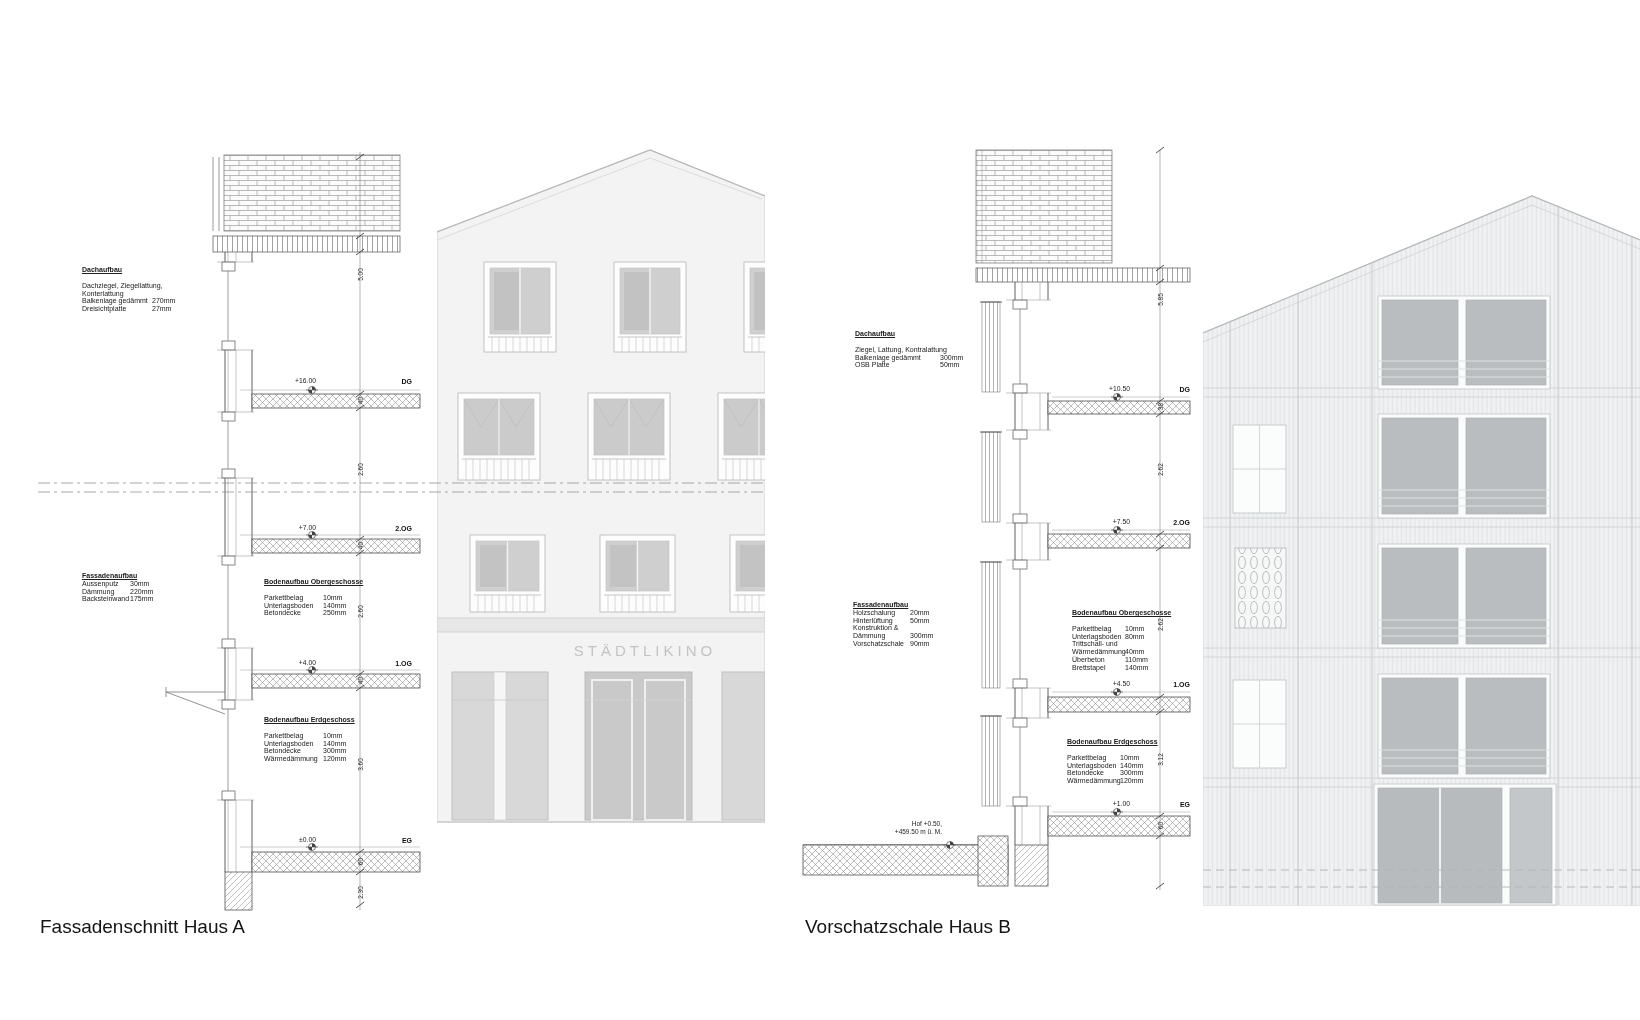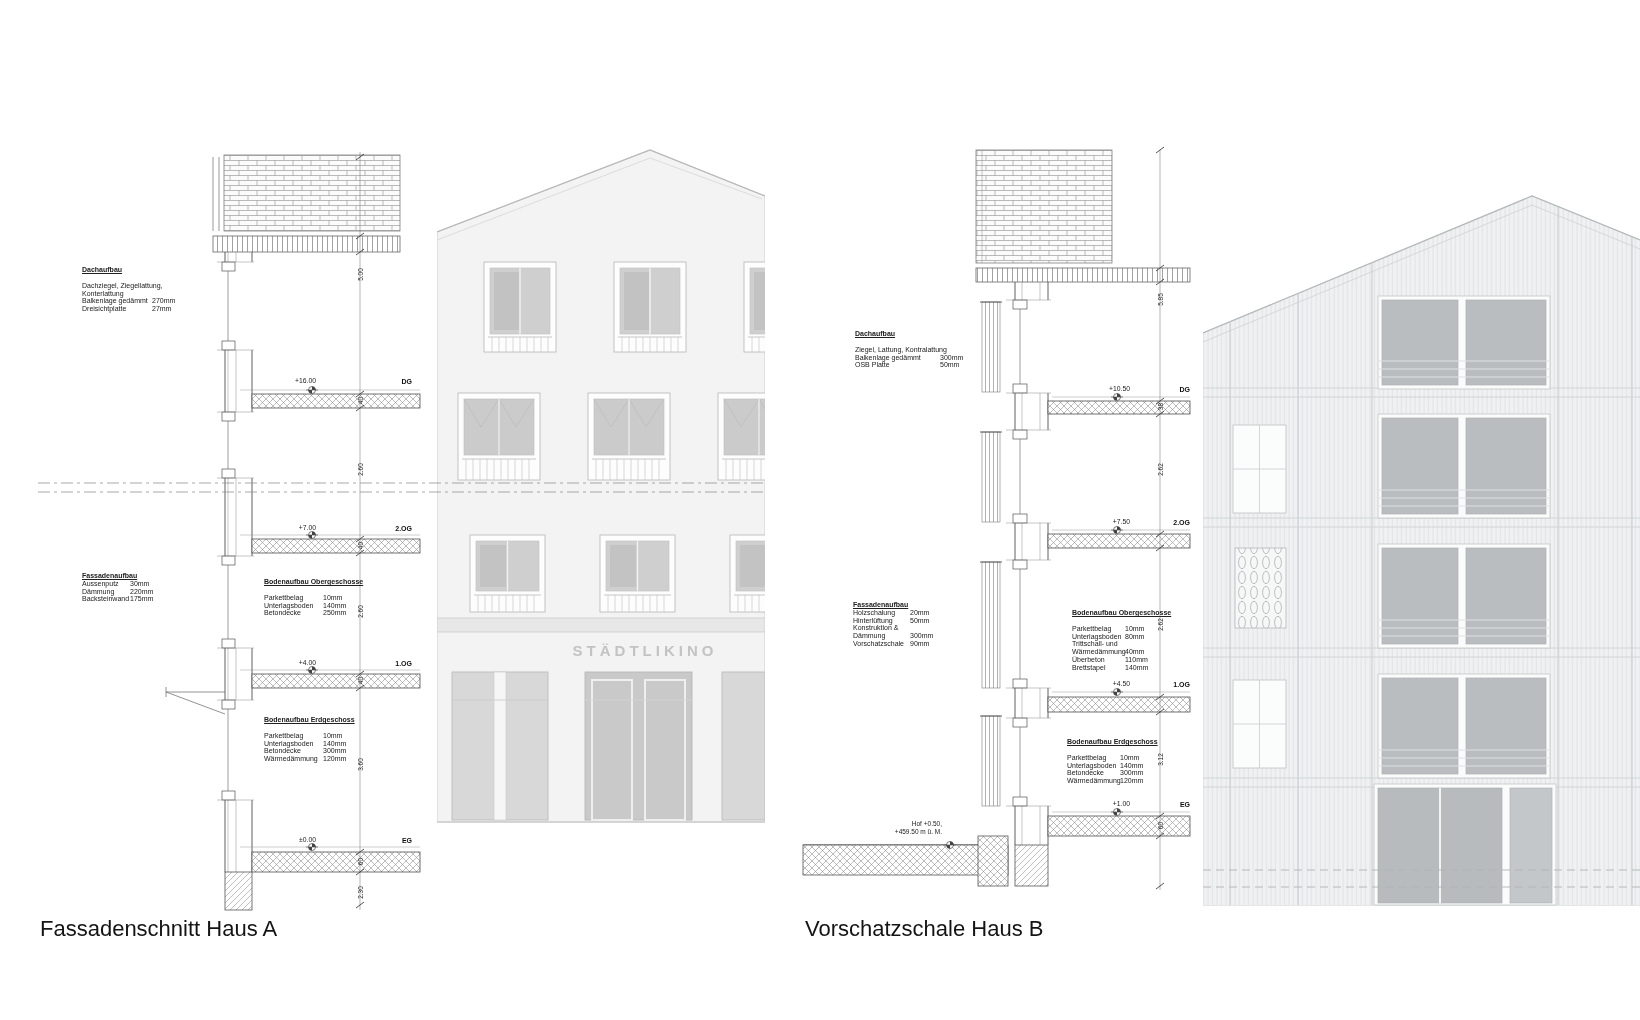--- a/index.html
+++ b/index.html
@@ -14,22 +14,22 @@
 .lw70 .l{width:70px}
 .lw48 .l{width:48px}
 .lw59 .l{width:59px}
 .lw85 .l{width:85px}
 .lw57 .l{width:57px}
 .lw53 .l{width:53px}
 .lv{position:absolute;font-size:6.8px;width:44px;text-align:right;color:#1c1c1c}
 .lf{position:absolute;font-size:7px;font-weight:bold;width:34px;text-align:right;color:#0f0f0f}
 .dim{position:absolute;width:26px;height:9px;font-size:6.5px;line-height:9px;text-align:center;color:#1c1c1c;transform:rotate(-90deg)}
 .hof{position:absolute;font-size:6.5px;line-height:8px;text-align:right;color:#1c1c1c;white-space:nowrap}
-.sign{position:absolute;font-size:15px;font-weight:bold;letter-spacing:4px;color:#c3c3c3;text-align:center}
-.sheet-title{position:absolute;font-size:22px;color:#141414;white-space:nowrap}
+.sign{position:absolute;font-size:15px;font-weight:normal;letter-spacing:4px;color:#c3c3c3;text-align:center}
+.sheet-title{position:absolute;font-size:19px;color:#141414;white-space:nowrap}
 </style>
 </head>
 <body>
 
 <div class="sheet">
 
 <svg width="1640" height="1020" viewBox="0 0 1640 1020">
   <defs>
     <pattern id="brick" width="18" height="10" patternUnits="userSpaceOnUse">
       <rect width="18" height="10" fill="#fbfbfb"></rect>

